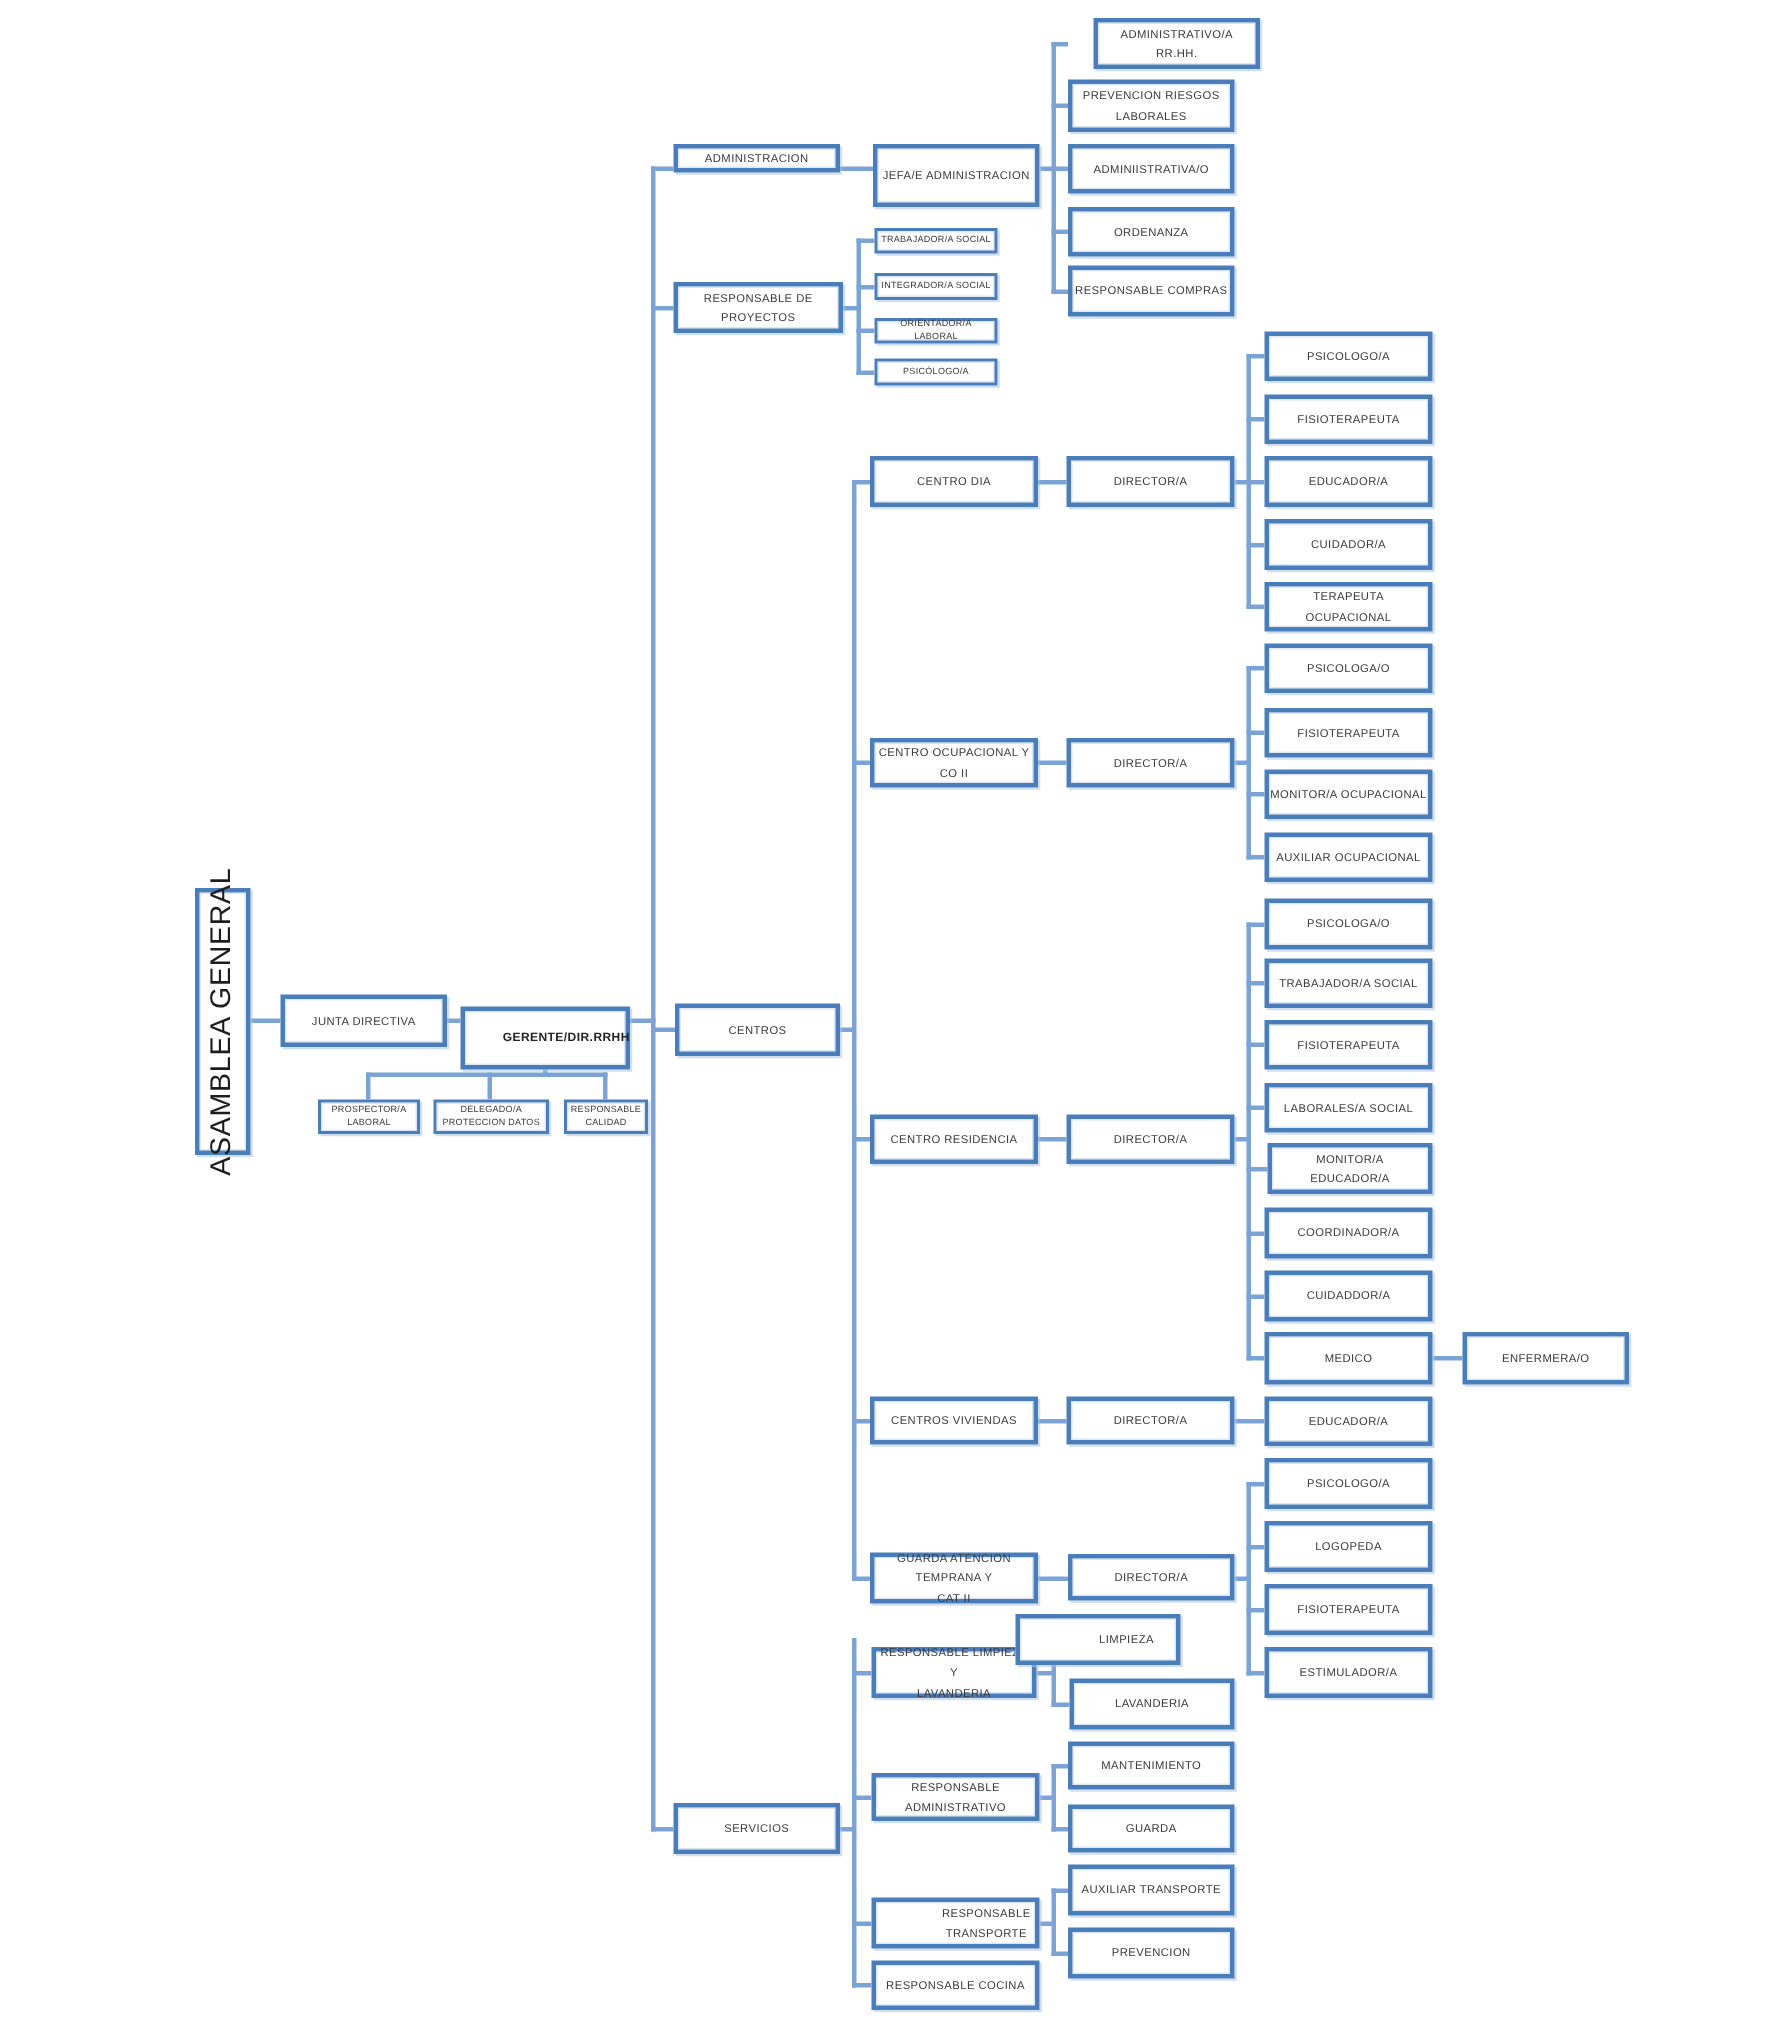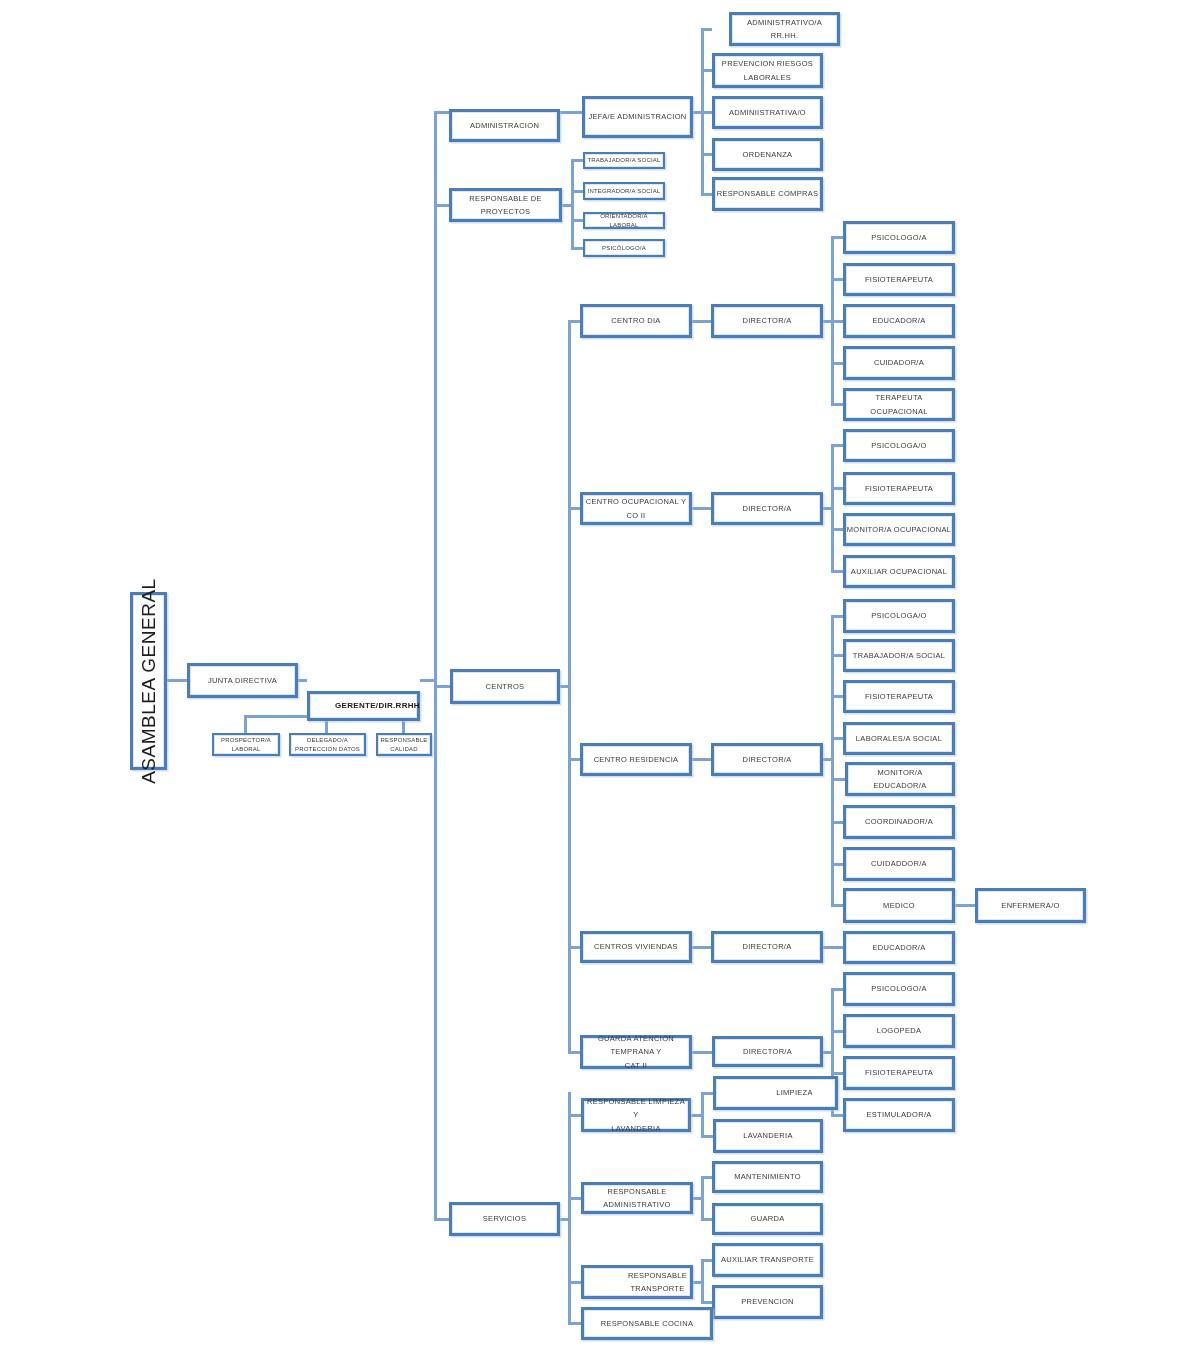--- a/index.html
+++ b/index.html
@@ -107,28 +107,28 @@
     <div class="line h" style="left: 693px; top: 1197px; width: 10px; background: rgb(123, 163, 214);"></div>
     <div class="line v" style="left: 701px; top: 1176px; height: 45px; background: rgb(123, 163, 214);"></div>
     <div class="line h" style="left: 701px; top: 1176px; width: 11px; background: rgb(123, 163, 214);"></div>
     <div class="line h" style="left: 701px; top: 1218px; width: 11px; background: rgb(123, 163, 214);"></div>
     <div class="line h" style="left: 693px; top: 1281px; width: 10px; background: rgb(123, 163, 214);"></div>
     <div class="line v" style="left: 701px; top: 1259px; height: 45px; background: rgb(123, 163, 214);"></div>
     <div class="line h" style="left: 701px; top: 1259px; width: 11px; background: rgb(123, 163, 214);"></div>
     <div class="line h" style="left: 701px; top: 1301px; width: 11px; background: rgb(123, 163, 214);"></div>
     <div class="box vertical" style="left: 130px; top: 592px; width: 37px; height: 178px; border-color: rgb(74, 126, 187);"><span>ASAMBLEA GENERAL</span></div>
     <div class="box" style="left: 187px; top: 663px; width: 111px; height: 35px; border-color: rgb(74, 126, 187);"><span>JUNTA DIRECTIVA</span></div>
-    <div class="box bold" style="left: 307px; top: 691px; width: 113px; height: 30px; border-color: rgb(74, 126, 187); padding-left: 28px;"><span>GERENTE/DIR.RRHH</span></div>
+    <div class="box bold" style="left: 307px; top: 671px; width: 113px; height: 42px; border-color: rgb(74, 126, 187); padding-left: 28px;"><span>GERENTE/DIR.RRHH</span></div>
     <div class="box small" style="left: 212px; top: 733px; width: 68px; height: 23px; border-color: rgb(74, 126, 187);"><span>PROSPECTOR/A
 LABORAL</span></div>
     <div class="box small" style="left: 289px; top: 733px; width: 77px; height: 23px; border-color: rgb(74, 126, 187);"><span>DELEGADO/A
 PROTECCION DATOS</span></div>
     <div class="box small" style="left: 376px; top: 733px; width: 56px; height: 23px; border-color: rgb(74, 126, 187);"><span>RESPONSABLE
 CALIDAD</span></div>
-    <div class="box" style="left: 449px; top: 96px; width: 111px; height: 33px; border-color: rgb(74, 126, 187); margin-top: 13px;"><span>ADMINISTRACION</span></div>
+    <div class="box" style="left: 449px; top: 96px; width: 111px; height: 19px; border-color: rgb(74, 126, 187);"><span>ADMINISTRACION</span></div>
     <div class="box" style="left: 582px; top: 96px; width: 111px; height: 42px; border-color: rgb(74, 126, 187); align-items: center;"><span>JEFA/E  ADMINISTRACION</span></div>
     <div class="box" style="left: 712px; top: 12px; width: 111px; height: 34px; border-color: rgb(74, 126, 187); margin-left: 17px;"><span>ADMINISTRATIVO/A
 RR.HH.</span></div>
     <div class="box" style="left: 712px; top: 53px; width: 111px; height: 35px; border-color: rgb(74, 126, 187);"><span>PREVENCION RIESGOS
 LABORALES</span></div>
     <div class="box" style="left: 712px; top: 96px; width: 111px; height: 33px; border-color: rgb(74, 126, 187);"><span>ADMINIISTRATIVA/O</span></div>
     <div class="box" style="left: 712px; top: 138px; width: 111px; height: 33px; border-color: rgb(74, 126, 187); justify-content: center;"><span>ORDENANZA</span></div>
     <div class="box" style="left: 712px; top: 177px; width: 111px; height: 34px; border-color: rgb(74, 126, 187);"><span>RESPONSABLE COMPRAS</span></div>
     <div class="box" style="left: 449px; top: 188px; width: 113px; height: 34px; border-color: rgb(74, 126, 187);"><span>RESPONSABLE DE  PROYECTOS</span></div>
     <div class="box small" style="left: 583px; top: 152px; width: 82px; height: 17px; border-color: rgb(74, 126, 187);"><span>TRABAJADOR/A SOCIAL</span></div>
@@ -166,23 +166,23 @@
     <div class="box" style="left: 843px; top: 931px; width: 112px; height: 33px; border-color: rgb(74, 126, 187);"><span>EDUCADOR/A</span></div>
     <div class="box" style="left: 580px; top: 1035px; width: 112px; height: 34px; border-color: rgb(74, 126, 187);"><span>GUARDA ATENCION TEMPRANA Y
 CAT II</span></div>
     <div class="box" style="left: 712px; top: 1036px; width: 111px; height: 31px; border-color: rgb(74, 126, 187);"><span>DIRECTOR/A</span></div>
     <div class="box" style="left: 843px; top: 972px; width: 112px; height: 34px; border-color: rgb(74, 126, 187);"><span>PSICOLOGO/A</span></div>
     <div class="box" style="left: 843px; top: 1014px; width: 112px; height: 34px; border-color: rgb(74, 126, 187);"><span>LOGOPEDA</span></div>
     <div class="box" style="left: 843px; top: 1056px; width: 112px; height: 34px; border-color: rgb(74, 126, 187);"><span>FISIOTERAPEUTA</span></div>
     <div class="box" style="left: 843px; top: 1098px; width: 112px; height: 34px; border-color: rgb(74, 126, 187);"><span>ESTIMULADOR/A</span></div>
     <div class="box" style="left: 581px; top: 1098px; width: 110px; height: 34px; border-color: rgb(74, 126, 187);"><span>RESPONSABLE LIMPIEZA Y
 LAVANDERIA</span></div>
-    <div class="box" style="left: 713px; top: 1076px; width: 125px; height: 34px; border-color: rgb(74, 126, 187); padding-left: 38px;"><span>LIMPIEZA</span></div>
+    <div class="box" style="left: 677px; top: 1076px; width: 110px; height: 34px; border-color: rgb(74, 126, 187); padding-left: 38px;"><span>LIMPIEZA</span></div>
     <div class="box" style="left: 713px; top: 1119px; width: 110px; height: 34px; border-color: rgb(74, 126, 187);"><span>LAVANDERIA</span></div>
     <div class="box" style="left: 449px; top: 1202px; width: 111px; height: 34px; border-color: rgb(74, 126, 187);"><span>SERVICIOS</span></div>
     <div class="box" style="left: 581px; top: 1182px; width: 112px; height: 32px; border-color: rgb(74, 126, 187);"><span>RESPONSABLE ADMINISTRATIVO</span></div>
     <div class="box" style="left: 712px; top: 1161px; width: 111px; height: 32px; border-color: rgb(74, 126, 187);"><span>MANTENIMIENTO</span></div>
     <div class="box" style="left: 712px; top: 1203px; width: 111px; height: 32px; border-color: rgb(74, 126, 187);"><span>GUARDA</span></div>
     <div class="box" style="left: 581px; top: 1265px; width: 112px; height: 34px; border-color: rgb(74, 126, 187); padding-left: 41px;"><span>RESPONSABLE TRANSPORTE</span></div>
     <div class="box" style="left: 712px; top: 1243px; width: 111px; height: 34px; border-color: rgb(74, 126, 187);"><span>AUXILIAR TRANSPORTE</span></div>
     <div class="box" style="left: 712px; top: 1285px; width: 111px; height: 34px; border-color: rgb(74, 126, 187);"><span>PREVENCION</span></div>
-    <div class="box" style="left: 581px; top: 1307px; width: 132px; height: 33px; border-color: rgb(74, 126, 187);"><span>RESPONSABLE COCINA</span></div>
+    <div class="box" style="left: 581px; top: 1307px; width: 112px; height: 33px; border-color: rgb(74, 126, 187);"><span>RESPONSABLE COCINA</span></div>
   </div>
 
 </body></html>

